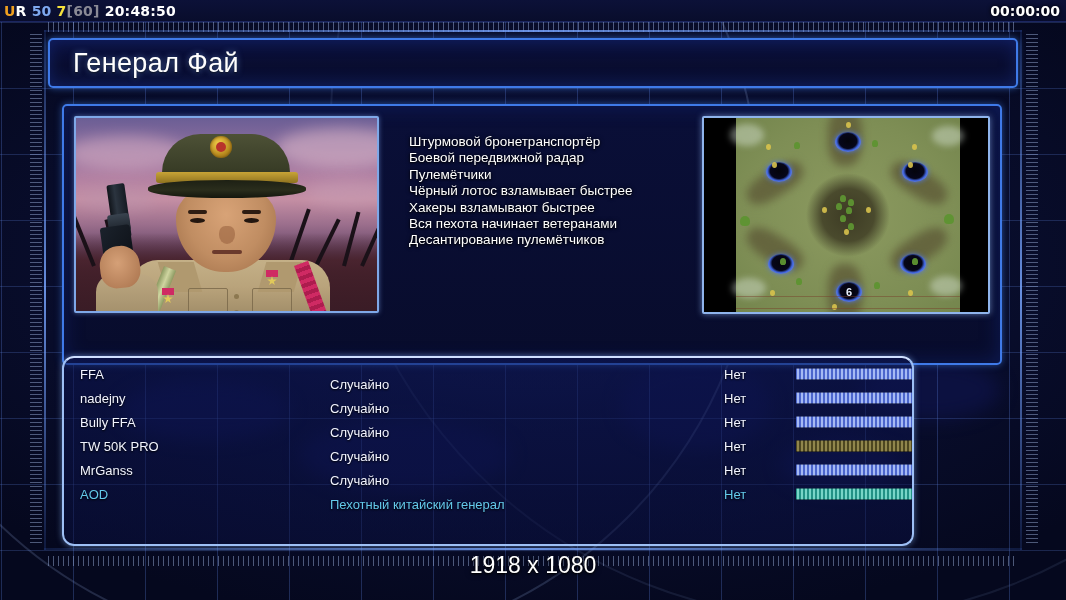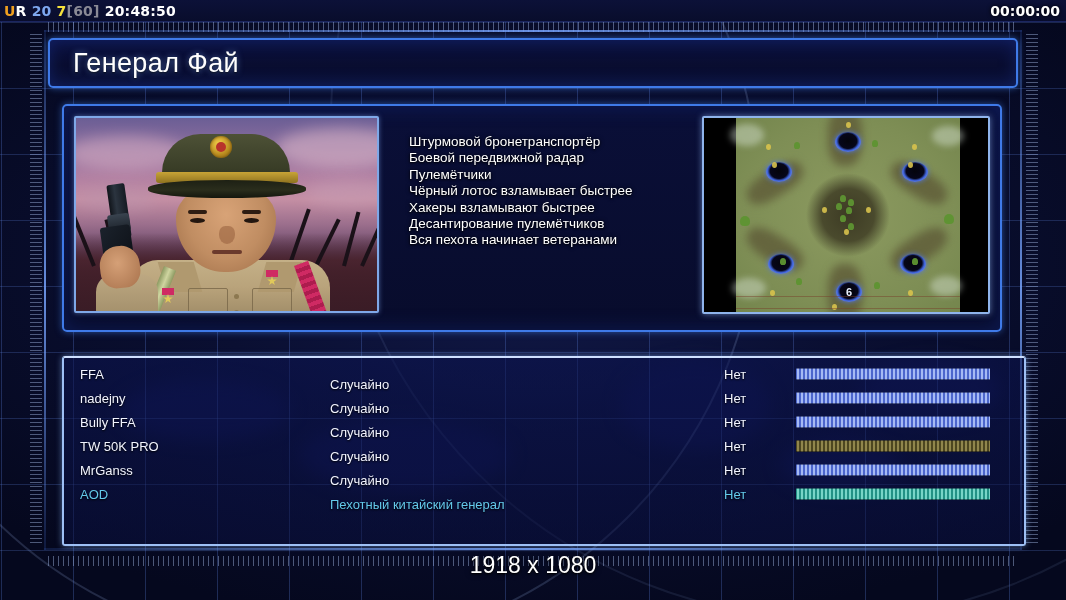--- a/index.html
+++ b/index.html
@@ -130,21 +130,21 @@
     font-size: 27px;
     font-family: Liberation Sans, sans-serif;
     letter-spacing: .4px;
     text-shadow: 0 0 6px rgba(120,170,255,.6), 0 1px 2px #000;
   }
 
   
   #upper-panel {
     position: absolute;
     left: 62px; top: 104px;
-    width: 940px; height: 228px;
+    width: 940px; height: 261px;
     background: linear-gradient(to bottom, #0a0f38 0%, #080c2c 100%);
     border: 2px solid #3f7ae8;
     border-radius: 5px;
     box-shadow: 0 0 7px rgba(70,140,255,.5), inset 0 0 20px rgba(20,45,130,.45);
     z-index: 10;
   }
 
   
   #portrait {
     position: absolute;
@@ -456,25 +456,25 @@
     font-size: 12.5px;
     font-weight: bold;
     font-family: "Liberation Sans", sans-serif;
     text-shadow: 0 1px 2px #000;
     white-space: nowrap;
   }
 
   #lower-panel {
     position: absolute;
     left: 62px; top: 356px;
-    width: 964px; height: 190px;
+    width: 852px; height: 190px;
     background: linear-gradient(to bottom, rgba(12,20,80,.55) 0%, rgba(10,16,64,.5) 100%);
     border: 2px solid #9ec0f5;
     border-top: 2px solid #cfe0ff;
-    border-radius: 3px;
+    border-radius: 12px;
     box-shadow: 0 0 6px rgba(140,185,255,.55);
     z-index: 10;
     overflow: hidden;
   }
   .prow {
     position: absolute;
     left: 0; right: 0;
     height: 24px;
   }
   .prow .pname, .prow .parmy, .prow .pteam {
@@ -554,21 +554,21 @@
   <div class="frame-hline" style="left:44px;top:548px;width:978px;"></div>
 
   <div class="ruler-v" style="left:30px;top:34px;height:512px;"></div>
   <div class="ruler-v" style="left:1026px;top:34px;height:512px;"></div>
   <div class="ruler-h" style="left:48px;top:22px;width:970px;"></div>
   <div class="ruler-h" style="left:48px;top:556px;width:970px;"></div>
 
   <div id="hud">
     <span class="hud-left">
       <span class="c-u">U</span><span class="c-r">R</span>
-      <span class="c-30">20</span>
+      <span class="c-30">50</span>
       <span class="c-7">7</span><span class="c-60">[60]</span>
       <span class="c-tm">20:48:50</span>
     </span>
     <span class="hud-right">00:00:00</span>
   </div>
 
   <div id="title-panel">
     <div class="title-text">Генерал Фай</div>
   </div>
 
@@ -626,22 +626,22 @@
       <div class="pt-gun-body"></div>
       <div class="pt-hand"></div>
     </div>
 
     <div id="abilities">
       <div class="ab-line">Штурмовой бронетранспортёр</div>
       <div class="ab-line">Боевой передвижной радар</div>
       <div class="ab-line">Пулемётчики</div>
       <div class="ab-line">Чёрный лотос взламывает быстрее</div>
       <div class="ab-line">Хакеры взламывают быстрее</div>
+      <div class="ab-line">Вся пехота начинает ветеранами</div>
       <div class="ab-line">Десантирование пулемётчиков</div>
-      <div class="ab-line">Вся пехота начинает ветеранами</div>
     </div>
 
     <div id="minimap">
       <div class="mm-inner">
         <div class="mm-vein" style="left:92px;top:-10px;width:34px;height:58px;"></div>
         <div class="mm-vein" style="left:92px;top:146px;width:34px;height:58px;"></div>
         <div class="mm-vein" style="left:8px;top:52px;width:62px;height:26px;transform:rotate(-32deg);"></div>
         <div class="mm-vein" style="left:152px;top:52px;width:62px;height:26px;transform:rotate(32deg);"></div>
         <div class="mm-vein" style="left:8px;top:118px;width:62px;height:26px;transform:rotate(32deg);"></div>
         <div class="mm-vein" style="left:152px;top:118px;width:62px;height:26px;transform:rotate(-32deg);"></div>

